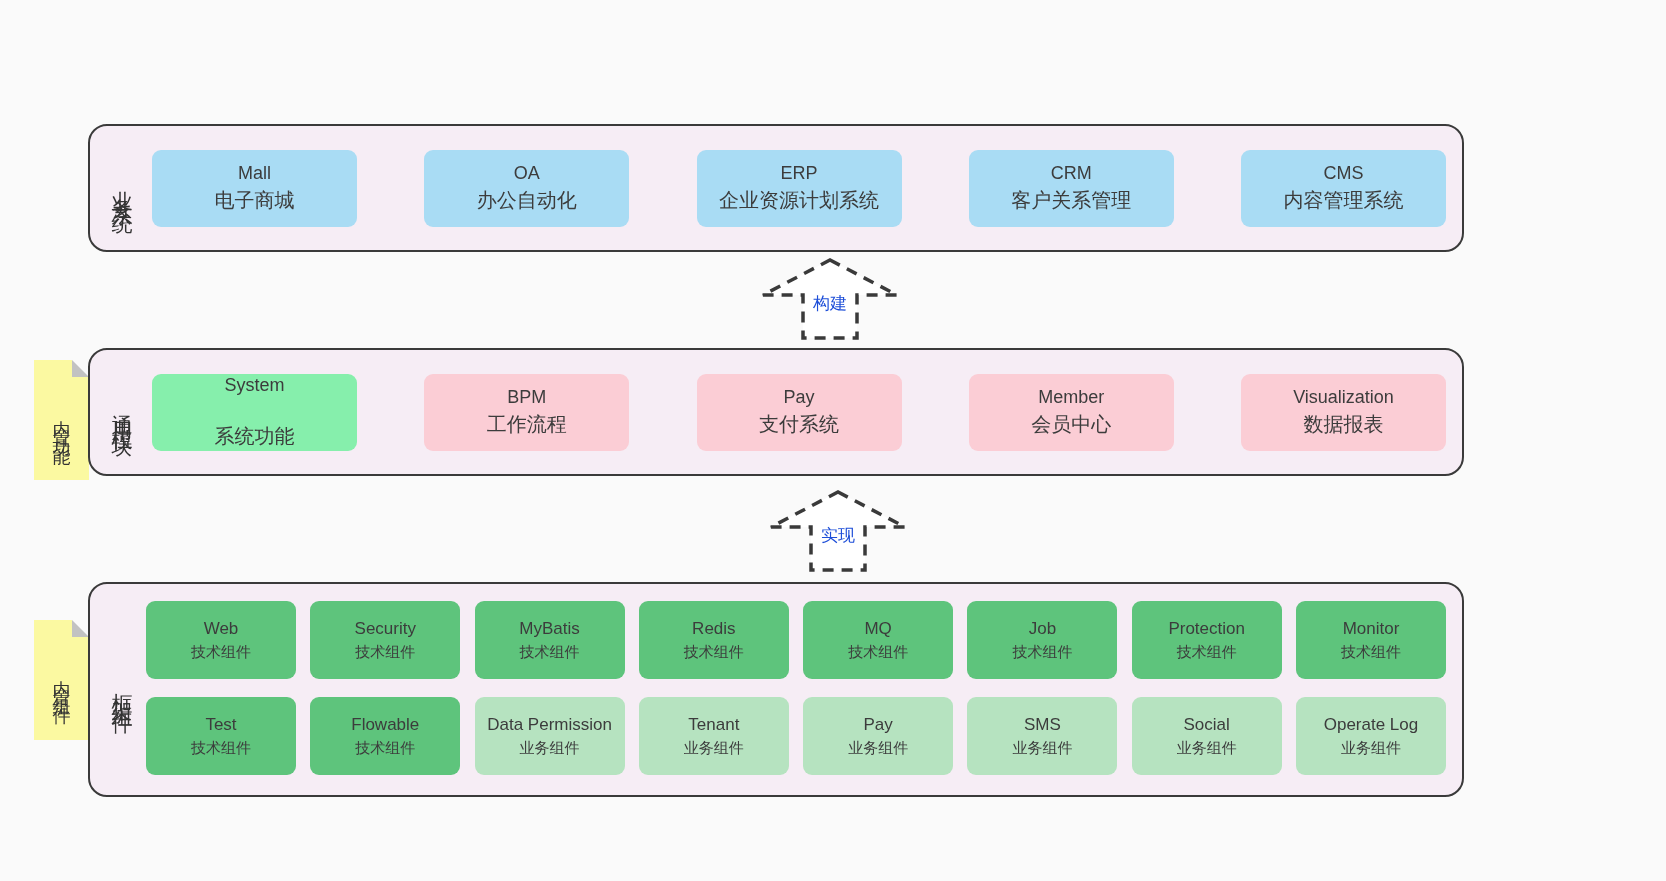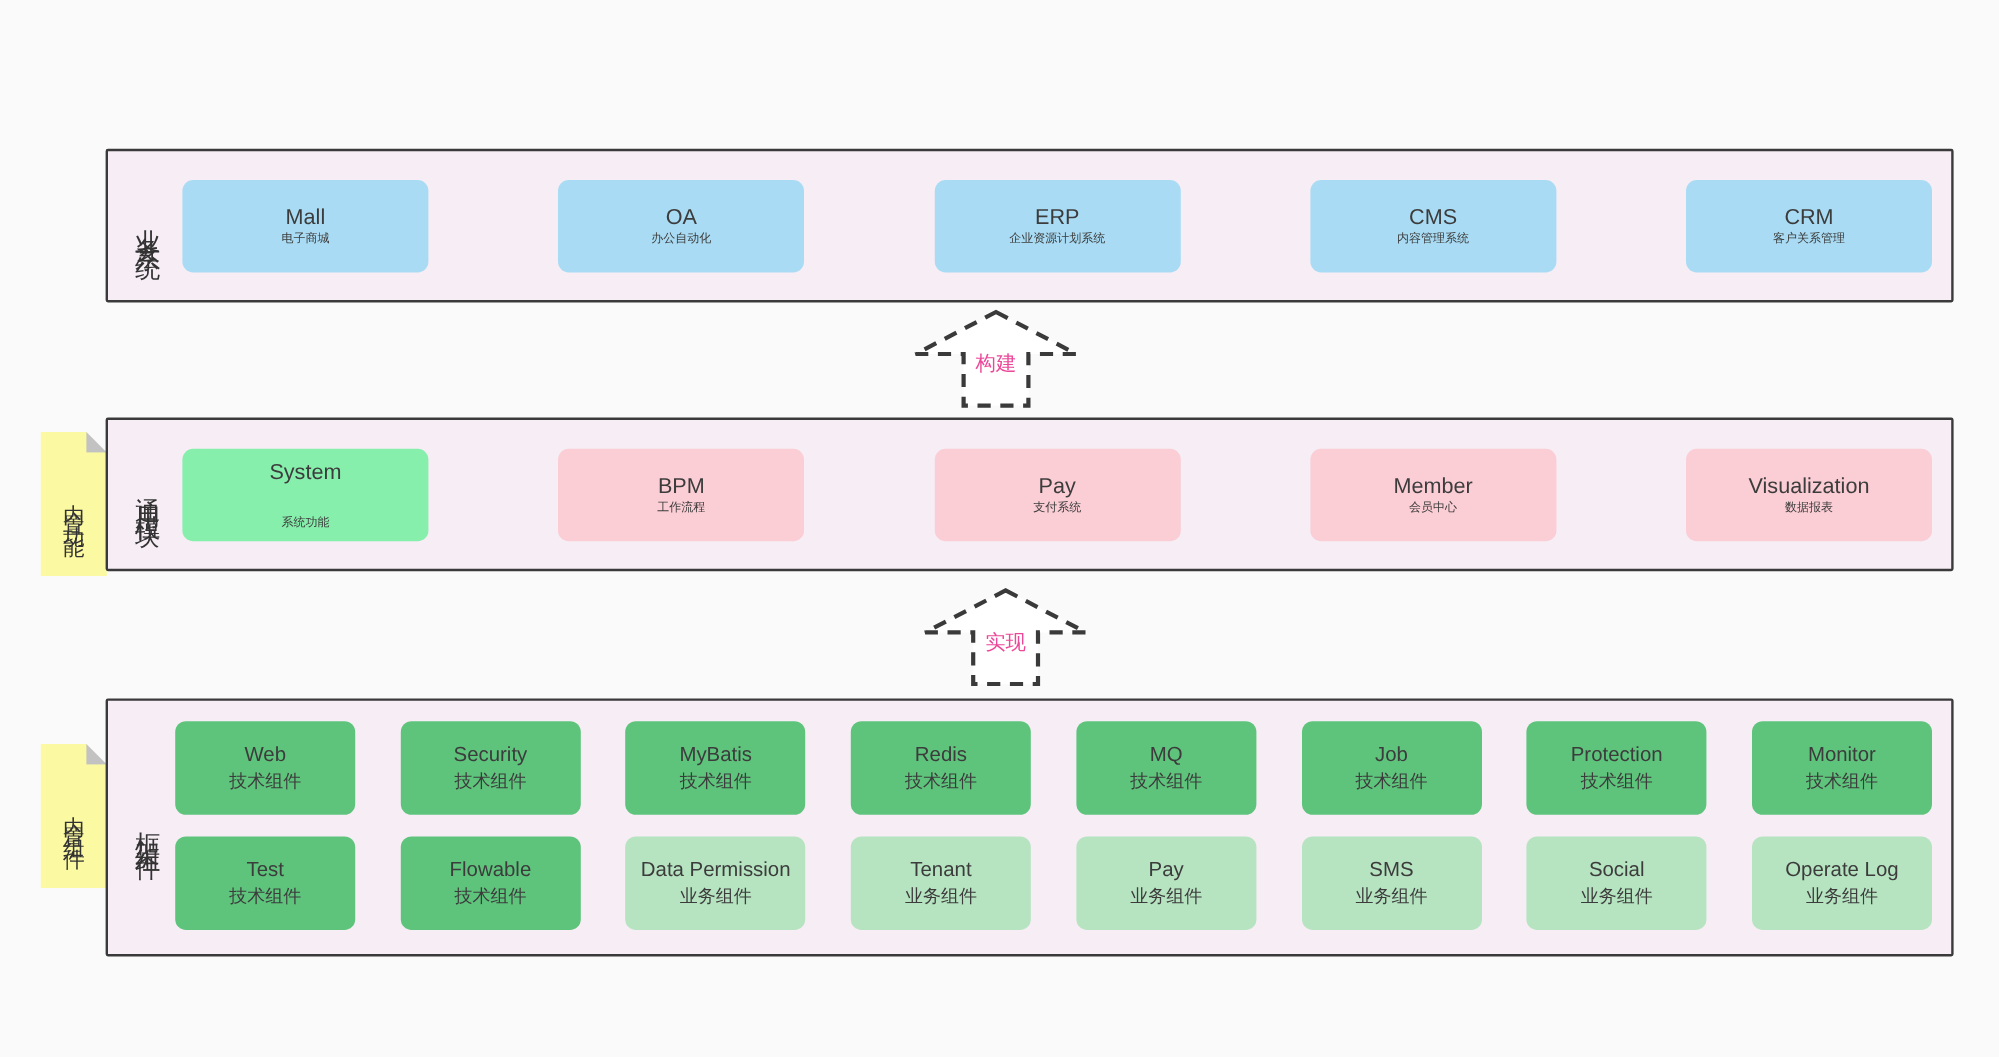--- a/index.html
+++ b/index.html
@@ -9,24 +9,24 @@
     font-family:"Liberation Sans","DejaVu Sans",sans-serif;
     color:#3c3c3c;
     position:relative;
     overflow:hidden;
   }
   .canvas{position:absolute;inset:0;}
 
   
   .panel{
     position:absolute;
-    left:88px;width:1540px;
+    left:88px;width:1376px;
     background:#f6edf5;
     border:2px solid #3a3a3a;
-    border-radius:2px;
+    border-radius:19px;
     box-sizing:border-box;
   }
   #panel-business{top:124px;height:128px;}
   #panel-modules{top:348px;height:128px;}
   #panel-components{top:582px;height:215px;}
 
   .side-label{
     position:absolute;
     left:18px;top:50%;
     transform:translateY(-50%);
@@ -50,21 +50,21 @@
     display:flex;
     flex-direction:column;
     align-items:center;
     justify-content:center;
     text-align:center;
     box-sizing:border-box;
     padding:4px 6px;
   }
   .boxes-6 .box{width:205px;height:77px;}
   .box .t{font-size:18px;line-height:1.35;}
-  .box .s{font-size:10px;line-height:1.45;}
+  .box .s{font-size:20px;line-height:1.45;}
 
   .blue{background:#a9dcf4;}
   .red{background:#86efac;gap:24px;}
   .pink{background:#fbcdd5;}
   .green-dark{background:#5ec47c;}
   .green-light{background:#b6e3c0;}
 
   
   .rows{
     position:absolute;left:56px;right:16px;top:17px;bottom:20px;
@@ -78,21 +78,21 @@
   
   .arrow{position:absolute;width:140px;height:84px;}
   .arrow svg{position:absolute;inset:0;}
   .arrow-label{
     position:absolute;
     left:50%;top:46px;
     transform:translate(-50%,-50%);
     background:#ffffff;
     padding:2px 3px;
     font-size:17px;
-    color:#ec4899;
+    color:#1d4ed8;
     white-space:nowrap;
   }
   #arrow-build{left:760px;top:257px;}
   #arrow-implement{left:768px;top:489px;text-align:center;}
 
   
   .sticky{
     position:absolute;
     left:34px;width:55px;height:120px;
     background:#fbf9a1;
@@ -131,26 +131,26 @@
       </div>
       <div class="box blue">
         <div class="t">OA</div>
         <div class="s">办公自动化</div>
       </div>
       <div class="box blue">
         <div class="t">ERP</div>
         <div class="s">企业资源计划系统</div>
       </div>
       <div class="box blue">
+        <div class="t">CRM</div>
+        <div class="s">客户关系管理</div>
+      </div>
+      <div class="box blue">
         <div class="t">CMS</div>
         <div class="s">内容管理系统</div>
-      </div>
-      <div class="box blue">
-        <div class="t">CRM</div>
-        <div class="s">客户关系管理</div>
       </div>
     </div>
   </section>
 
   <div class="arrow" id="arrow-build">
     <svg viewBox="0 0 140 84">
       <polygon points="70,3 137,38 97,38 97,81 43,81 43,38 3,38" fill="#ffffff" stroke="#3a3a3a" stroke-width="3.5" stroke-dasharray="11,8"></polygon>
     </svg>
     <span class="arrow-label">构建</span>
   </div>

